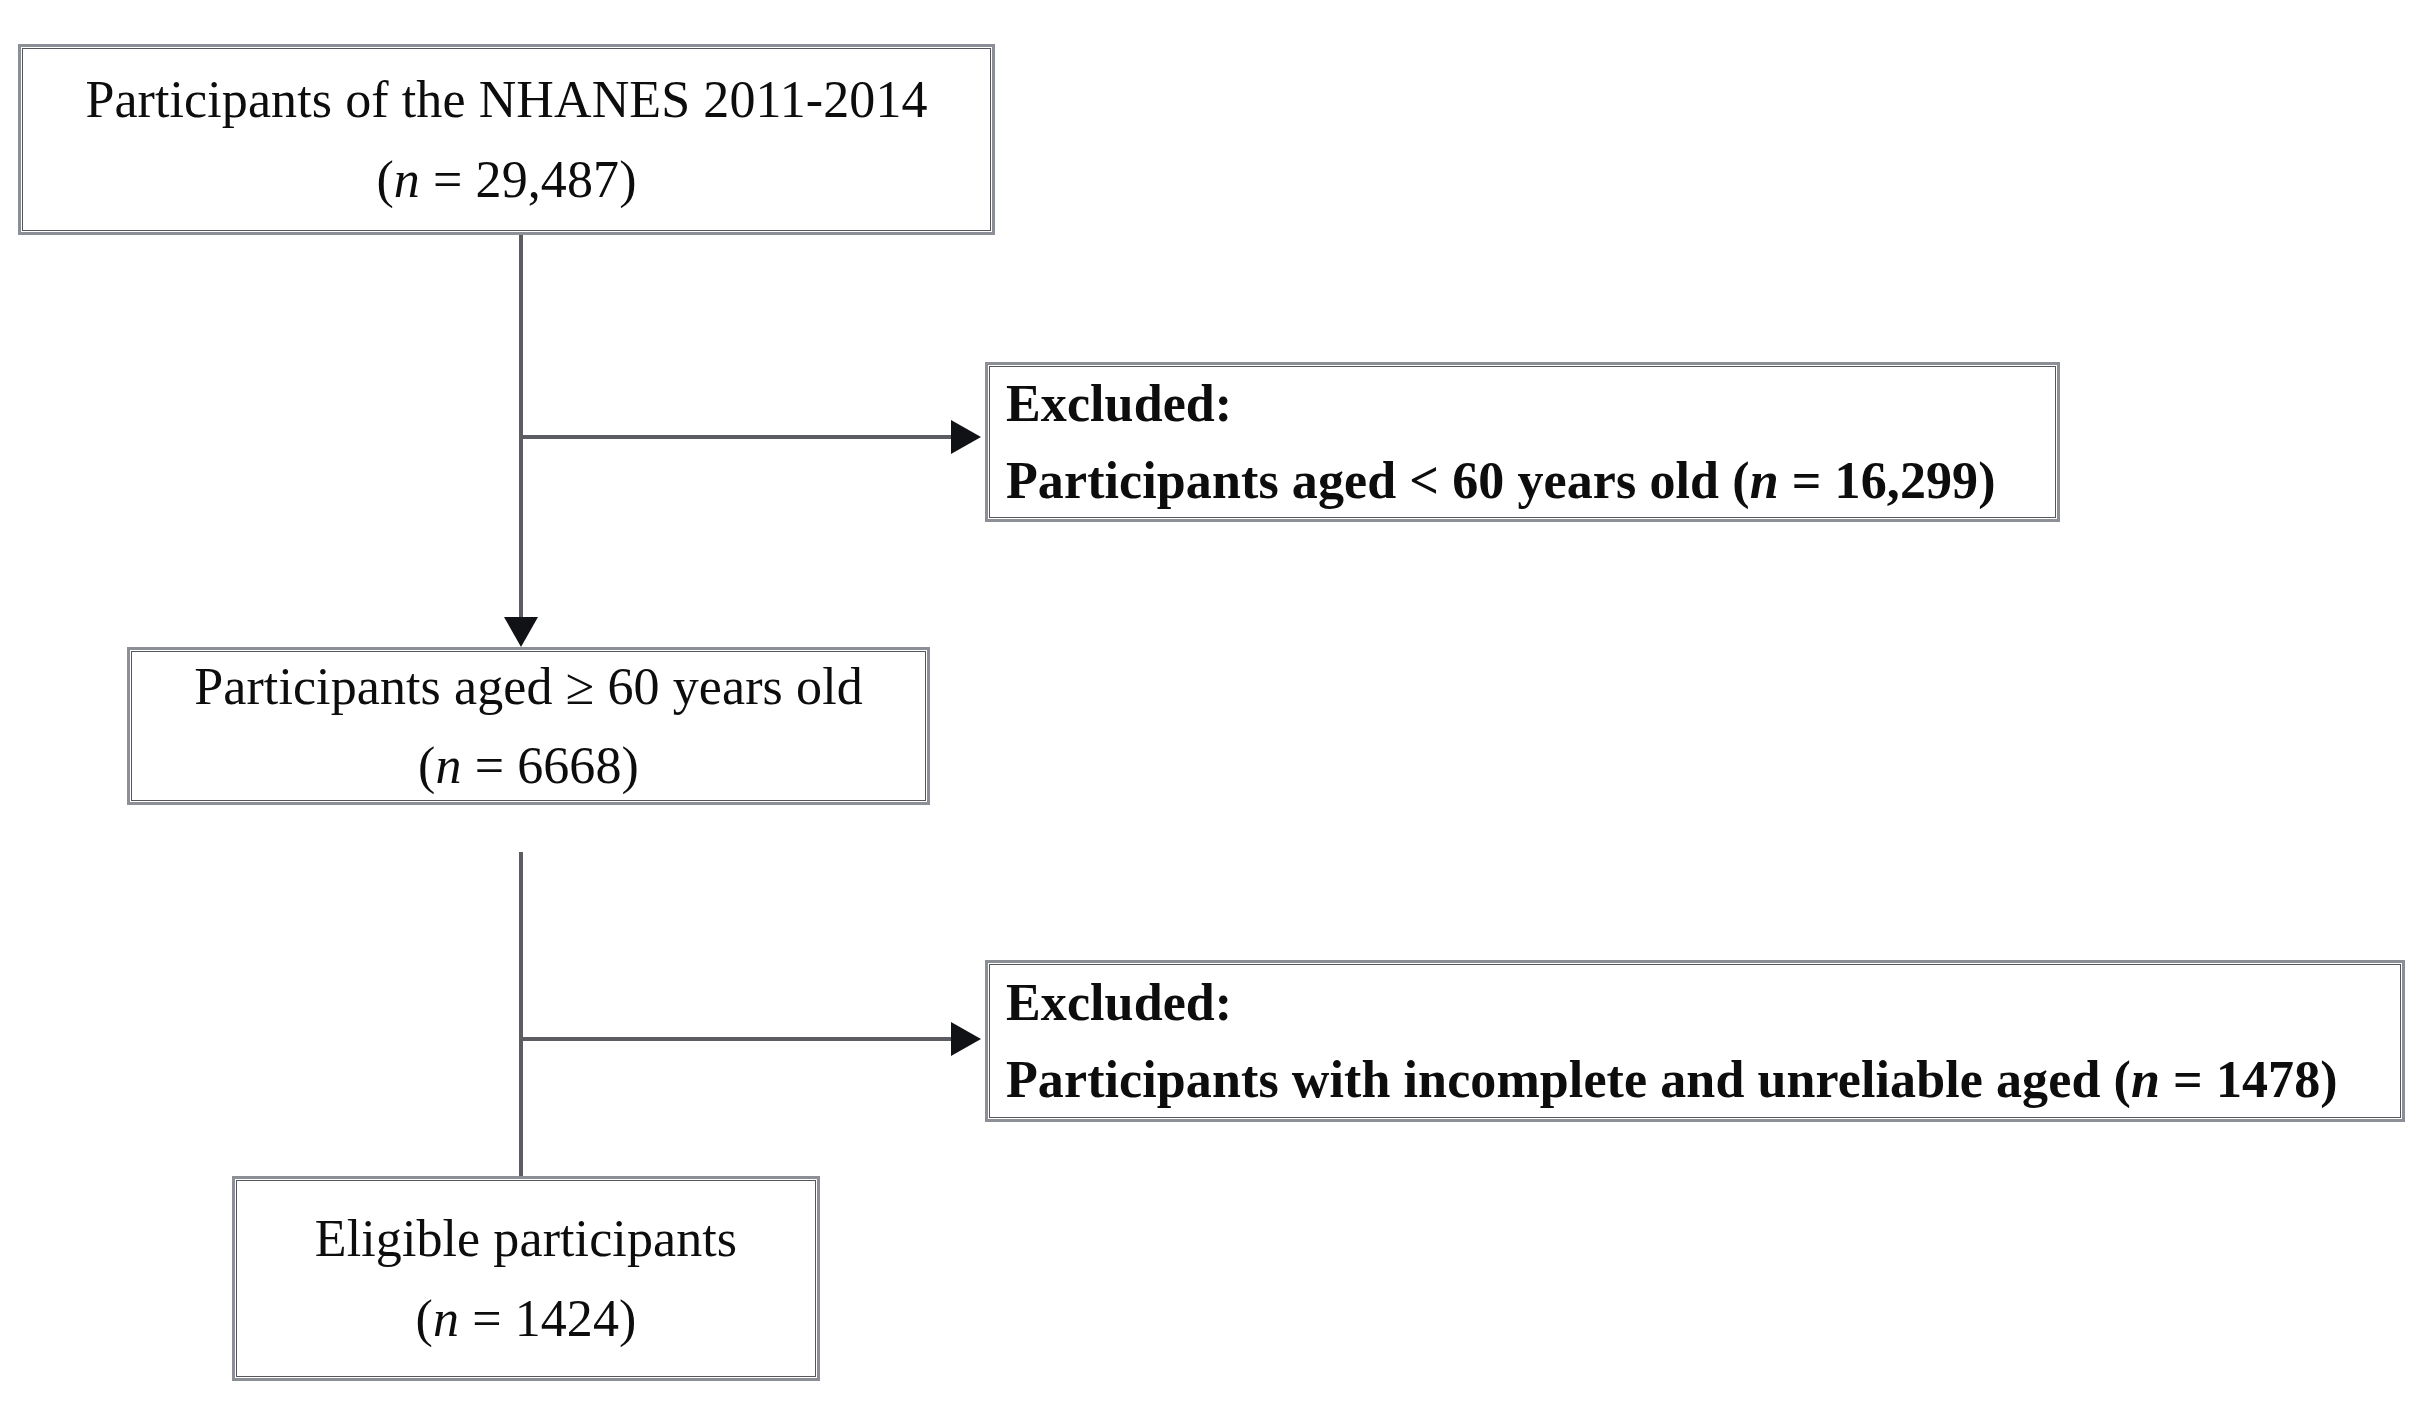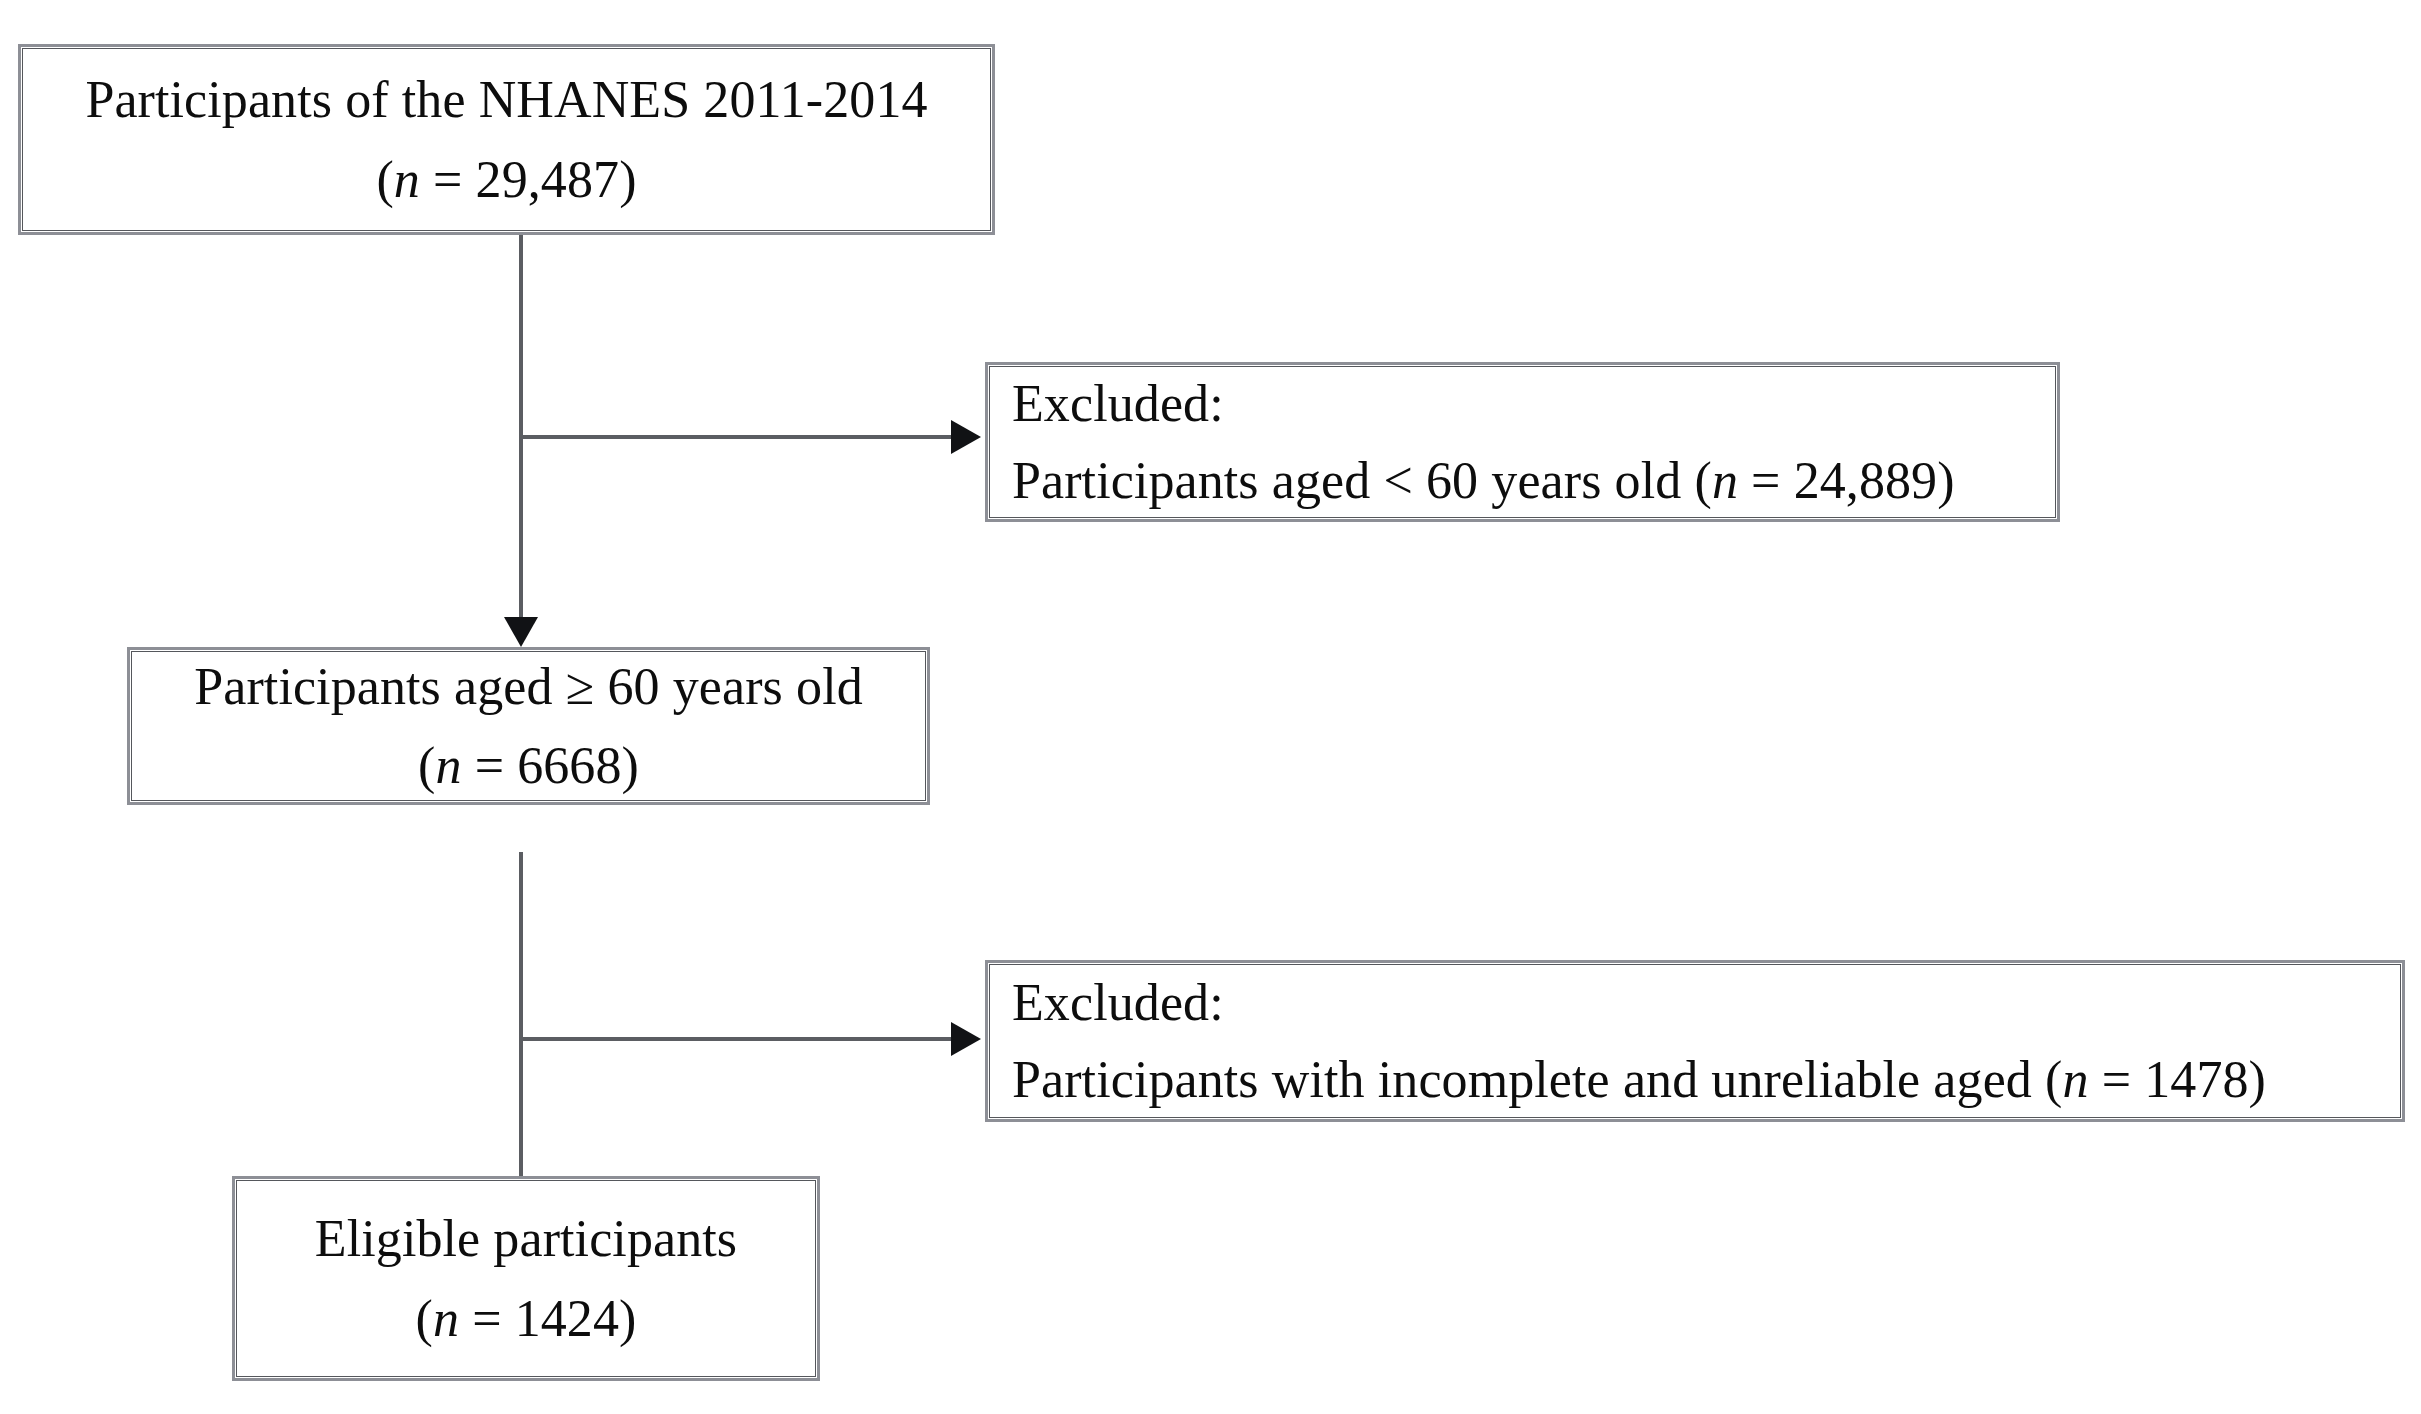--- a/index.html
+++ b/index.html
@@ -26,21 +26,22 @@
     border: 3px solid #8d8f96;
     box-shadow: inset 0 0 0 1px #ffffff,
                 inset 0 0 0 2px #55575c;
     display: flex;
     flex-direction: column;
     align-items: center;
     justify-content: center;
   }
   .node-box.align-left {
     align-items: flex-start;
-    padding-left: 24px;
+    padding-left: 18px;
+    font-weight: bold;
   }
 
   .node-line {
     color: #0d0d0d;
     font-size: 52px;
     line-height: 1.22;
     white-space: nowrap;
     letter-spacing: 0.1px;
   }
   .node-line.second {
@@ -97,21 +98,21 @@
   </div>
 
   <div class="conn-v" style="left:519px; top:203px; height:382px;"></div>
 
   <div class="conn-h" style="left:519px; top:403px; width:436px;"></div>
   <div class="arrow-right" style="left:951px; top:388px;"></div>
   <div class="arrow-down" style="left:504px; top:585px;"></div>
 
   <div class="node-box align-left" style="left:985px; top:330px; width:1075px; height:160px;">
     <div class="node-line">Excluded:</div>
-    <div class="node-line second stat"><span>Participants aged &lt; 60 years old (</span><span class="var-n">n</span><span> = </span><span>24,889</span><span>)</span></div>
+    <div class="node-line second stat"><span>Participants aged &lt; 60 years old (</span><span class="var-n">n</span><span> = </span><span>16,299</span><span>)</span></div>
   </div>
 
   <div class="node-box" style="left:127px; top:615px; width:803px; height:158px;">
     <div class="node-line">Participants aged ≥ 60 years old</div>
     <div class="node-line second stat"><span>(</span><span class="var-n">n</span><span> = </span><span>6668</span><span>)</span></div>
   </div>
 
   <div class="conn-v" style="left:519px; top:820px; height:355px;"></div>
 
   <div class="conn-h" style="left:519px; top:1005px; width:436px;"></div>

